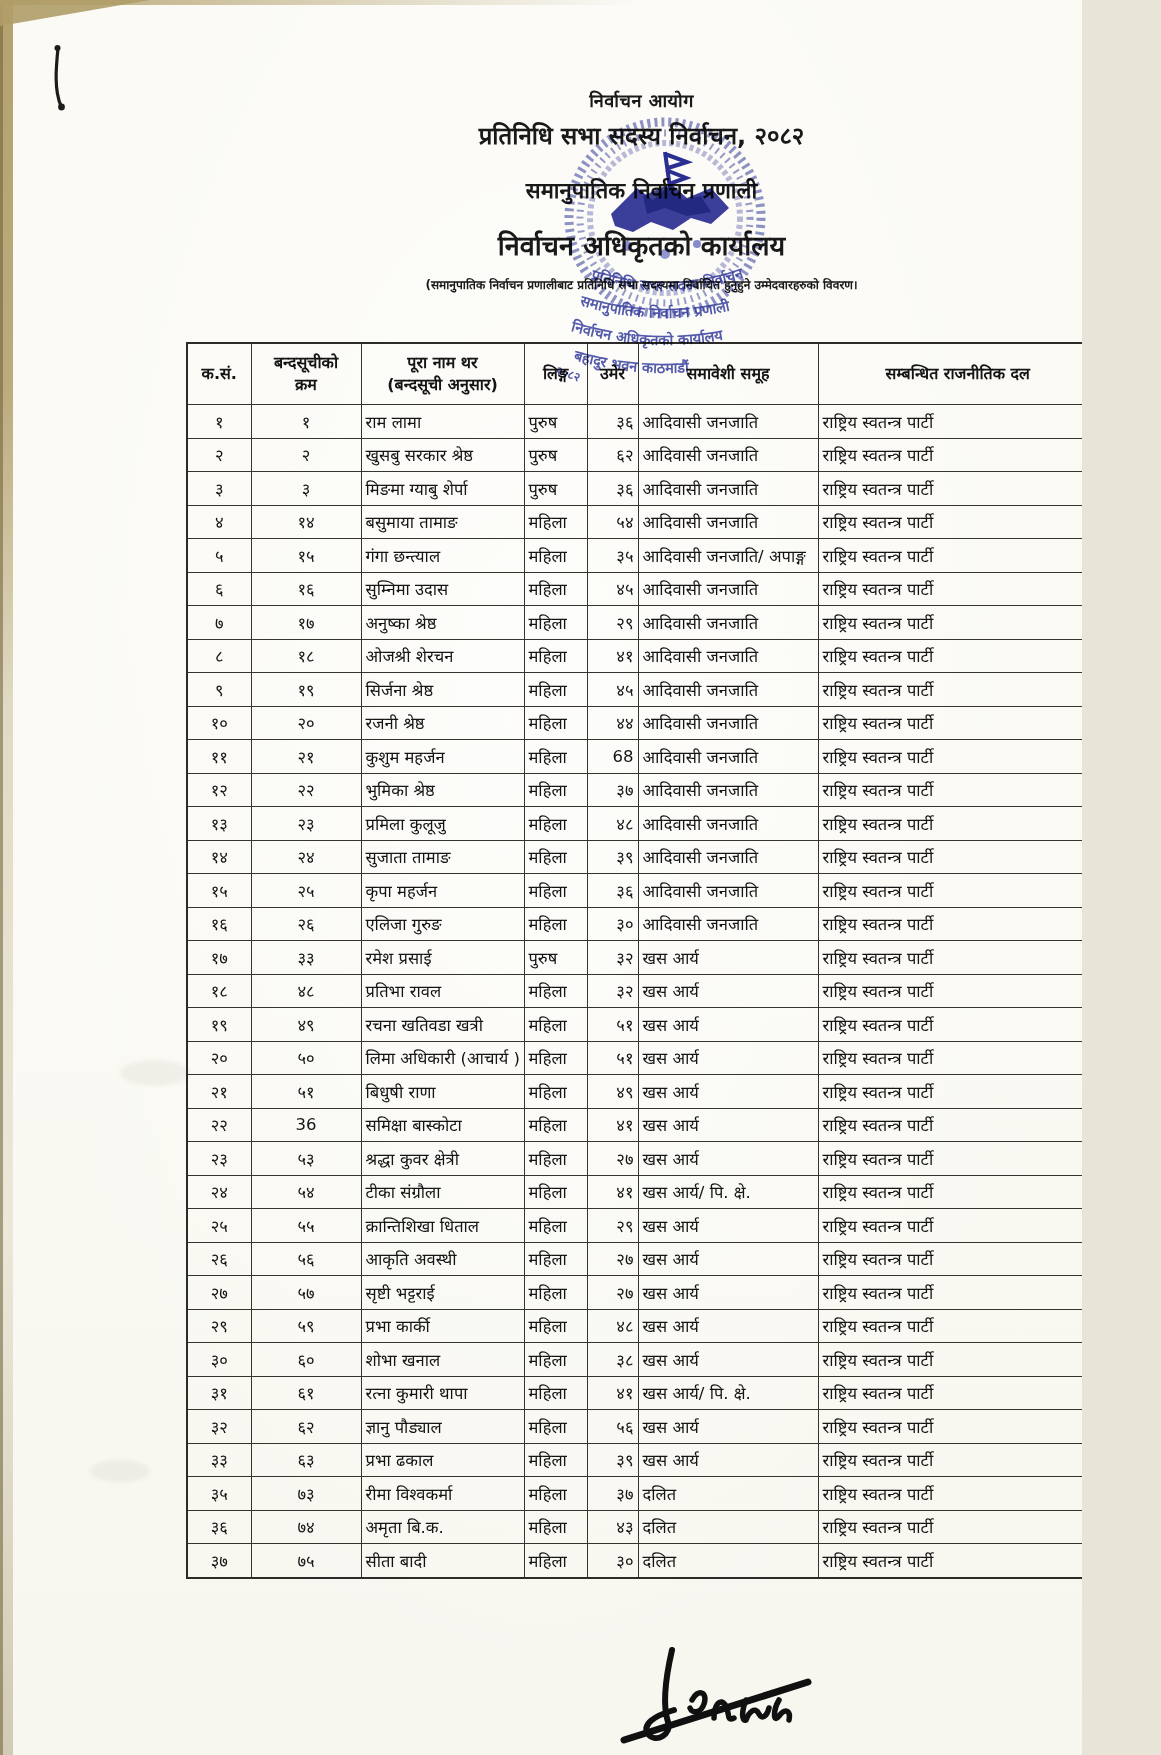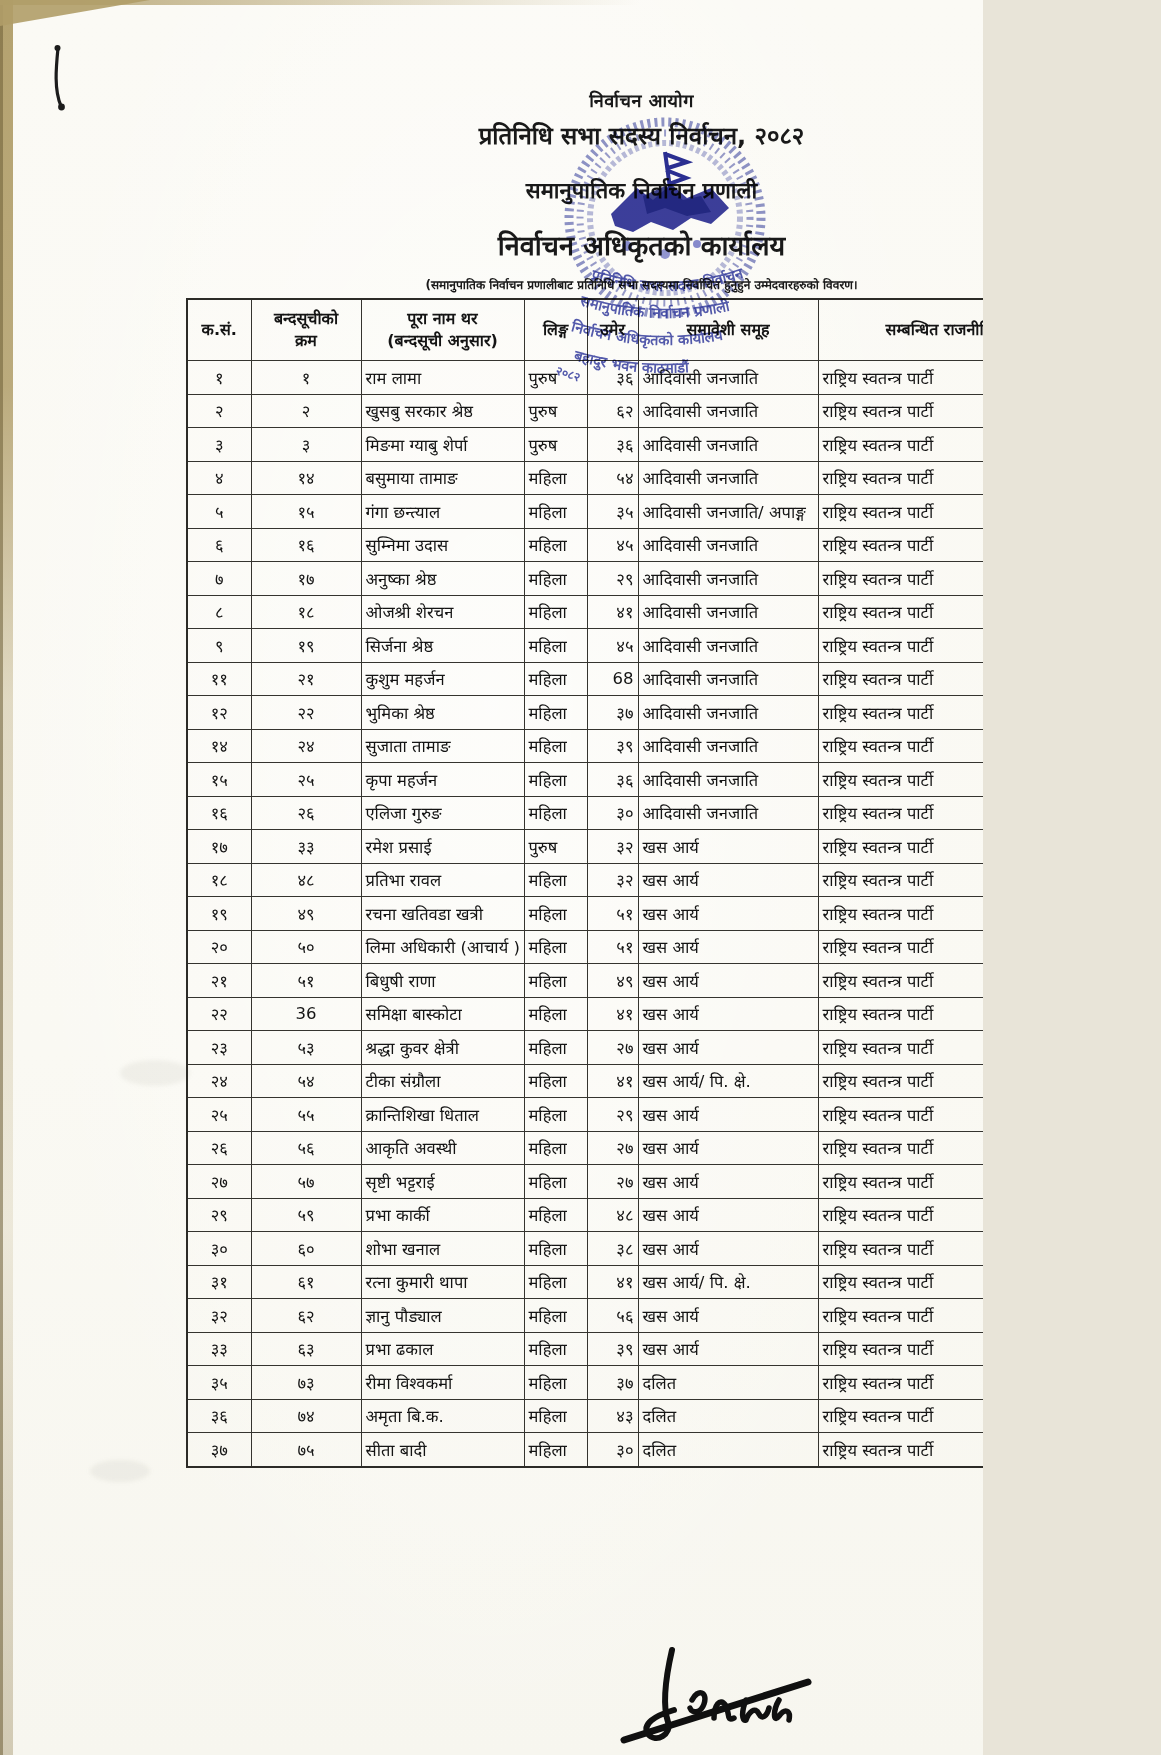--- a/index.html
+++ b/index.html
@@ -2,21 +2,21 @@
 <html><head>
 <meta charset="utf-8">
 <style>
   html,body{margin:0;padding:0;}
   body{
     width:1161px;height:1755px;
     font-family:"DejaVu Sans","Liberation Sans",sans-serif;
     background:#e8e4d8;
   }
   .sheet{
-    position:relative;width:983px;height:1755px;overflow:hidden;
+    position:relative;width:1082px;height:1755px;overflow:hidden;
     background:
       radial-gradient(ellipse at 50% 40%, rgba(255,255,255,.6), rgba(0,0,0,0) 70%),
       linear-gradient(180deg,#fbfaf5 0%,#faf9f3 60%,#f7f6ef 100%);
     color:#191919;
   }
   
   .edge-left{
     position:absolute;left:0;top:0;width:13px;height:100%;
     background:linear-gradient(180deg,
       rgba(176,157,104,.95) 0%, rgba(176,157,104,.85) 22%,
@@ -47,21 +47,21 @@
   
   .tbl-wrap{position:absolute;left:186px;top:298px;width:911px;}
   table.cand{
     border-collapse:collapse;table-layout:fixed;width:911px;
     font-size:16.5px;color:#141414;
   }
   table.cand th, table.cand td{
     border:1.6px solid #35342f;
     padding:0 4px;overflow:hidden;white-space:nowrap;
   }
-  table.cand{border:2.4px solid #2c2b27;}
+  table.cand{border:2.4px solid #2c2b27;margin-top:44px;}
   thead th{
     height:60px;font-size:16px;font-weight:700;text-align:center;
     vertical-align:middle;line-height:1.35;
   }
   tbody td{height:32.5px;vertical-align:middle;}
   .c{text-align:center;} .l{text-align:left;padding-left:7px;} .r{text-align:right;padding-right:5px;}
   .col-sn{width:64px;} .col-ord{width:110px;} .col-name{width:163px;}
   .col-gen{width:63px;} .col-age{width:51px;} .col-grp{width:180px;} .col-pty{width:280px;}
   
   .stamp{position:absolute;left:515px;top:96px;width:300px;height:300px;
@@ -210,20 +210,29 @@
     <tr>
       <td class="c">९</td>
       <td class="c">१९</td>
       <td class="l">सिर्जना श्रेष्ठ</td>
       <td class="l">महिला</td>
       <td class="r">४५</td>
       <td class="l">आदिवासी जनजाति</td>
       <td class="l">राष्ट्रिय स्वतन्त्र पार्टी</td>
     </tr>
 
+    <tr>
+      <td class="c">१०</td>
+      <td class="c">२०</td>
+      <td class="l">रजनी श्रेष्ठ</td>
+      <td class="l">महिला</td>
+      <td class="r">४४</td>
+      <td class="l">आदिवासी जनजाति</td>
+      <td class="l">राष्ट्रिय स्वतन्त्र पार्टी</td>
+    </tr>
 
     <tr>
       <td class="c">११</td>
       <td class="c">२१</td>
       <td class="l">कुशुम महर्जन</td>
       <td class="l">महिला</td>
       <td class="r">68</td>
       <td class="l">आदिवासी जनजाति</td>
       <td class="l">राष्ट्रिय स्वतन्त्र पार्टी</td>
     </tr>
@@ -231,20 +240,29 @@
     <tr>
       <td class="c">१२</td>
       <td class="c">२२</td>
       <td class="l">भुमिका श्रेष्ठ</td>
       <td class="l">महिला</td>
       <td class="r">३७</td>
       <td class="l">आदिवासी जनजाति</td>
       <td class="l">राष्ट्रिय स्वतन्त्र पार्टी</td>
     </tr>
 
+    <tr>
+      <td class="c">१३</td>
+      <td class="c">२३</td>
+      <td class="l">प्रमिला कुलूजु</td>
+      <td class="l">महिला</td>
+      <td class="r">४८</td>
+      <td class="l">आदिवासी जनजाति</td>
+      <td class="l">राष्ट्रिय स्वतन्त्र पार्टी</td>
+    </tr>
 
     <tr>
       <td class="c">१४</td>
       <td class="c">२४</td>
       <td class="l">सुजाता तामाङ</td>
       <td class="l">महिला</td>
       <td class="r">३९</td>
       <td class="l">आदिवासी जनजाति</td>
       <td class="l">राष्ट्रिय स्वतन्त्र पार्टी</td>
     </tr>

